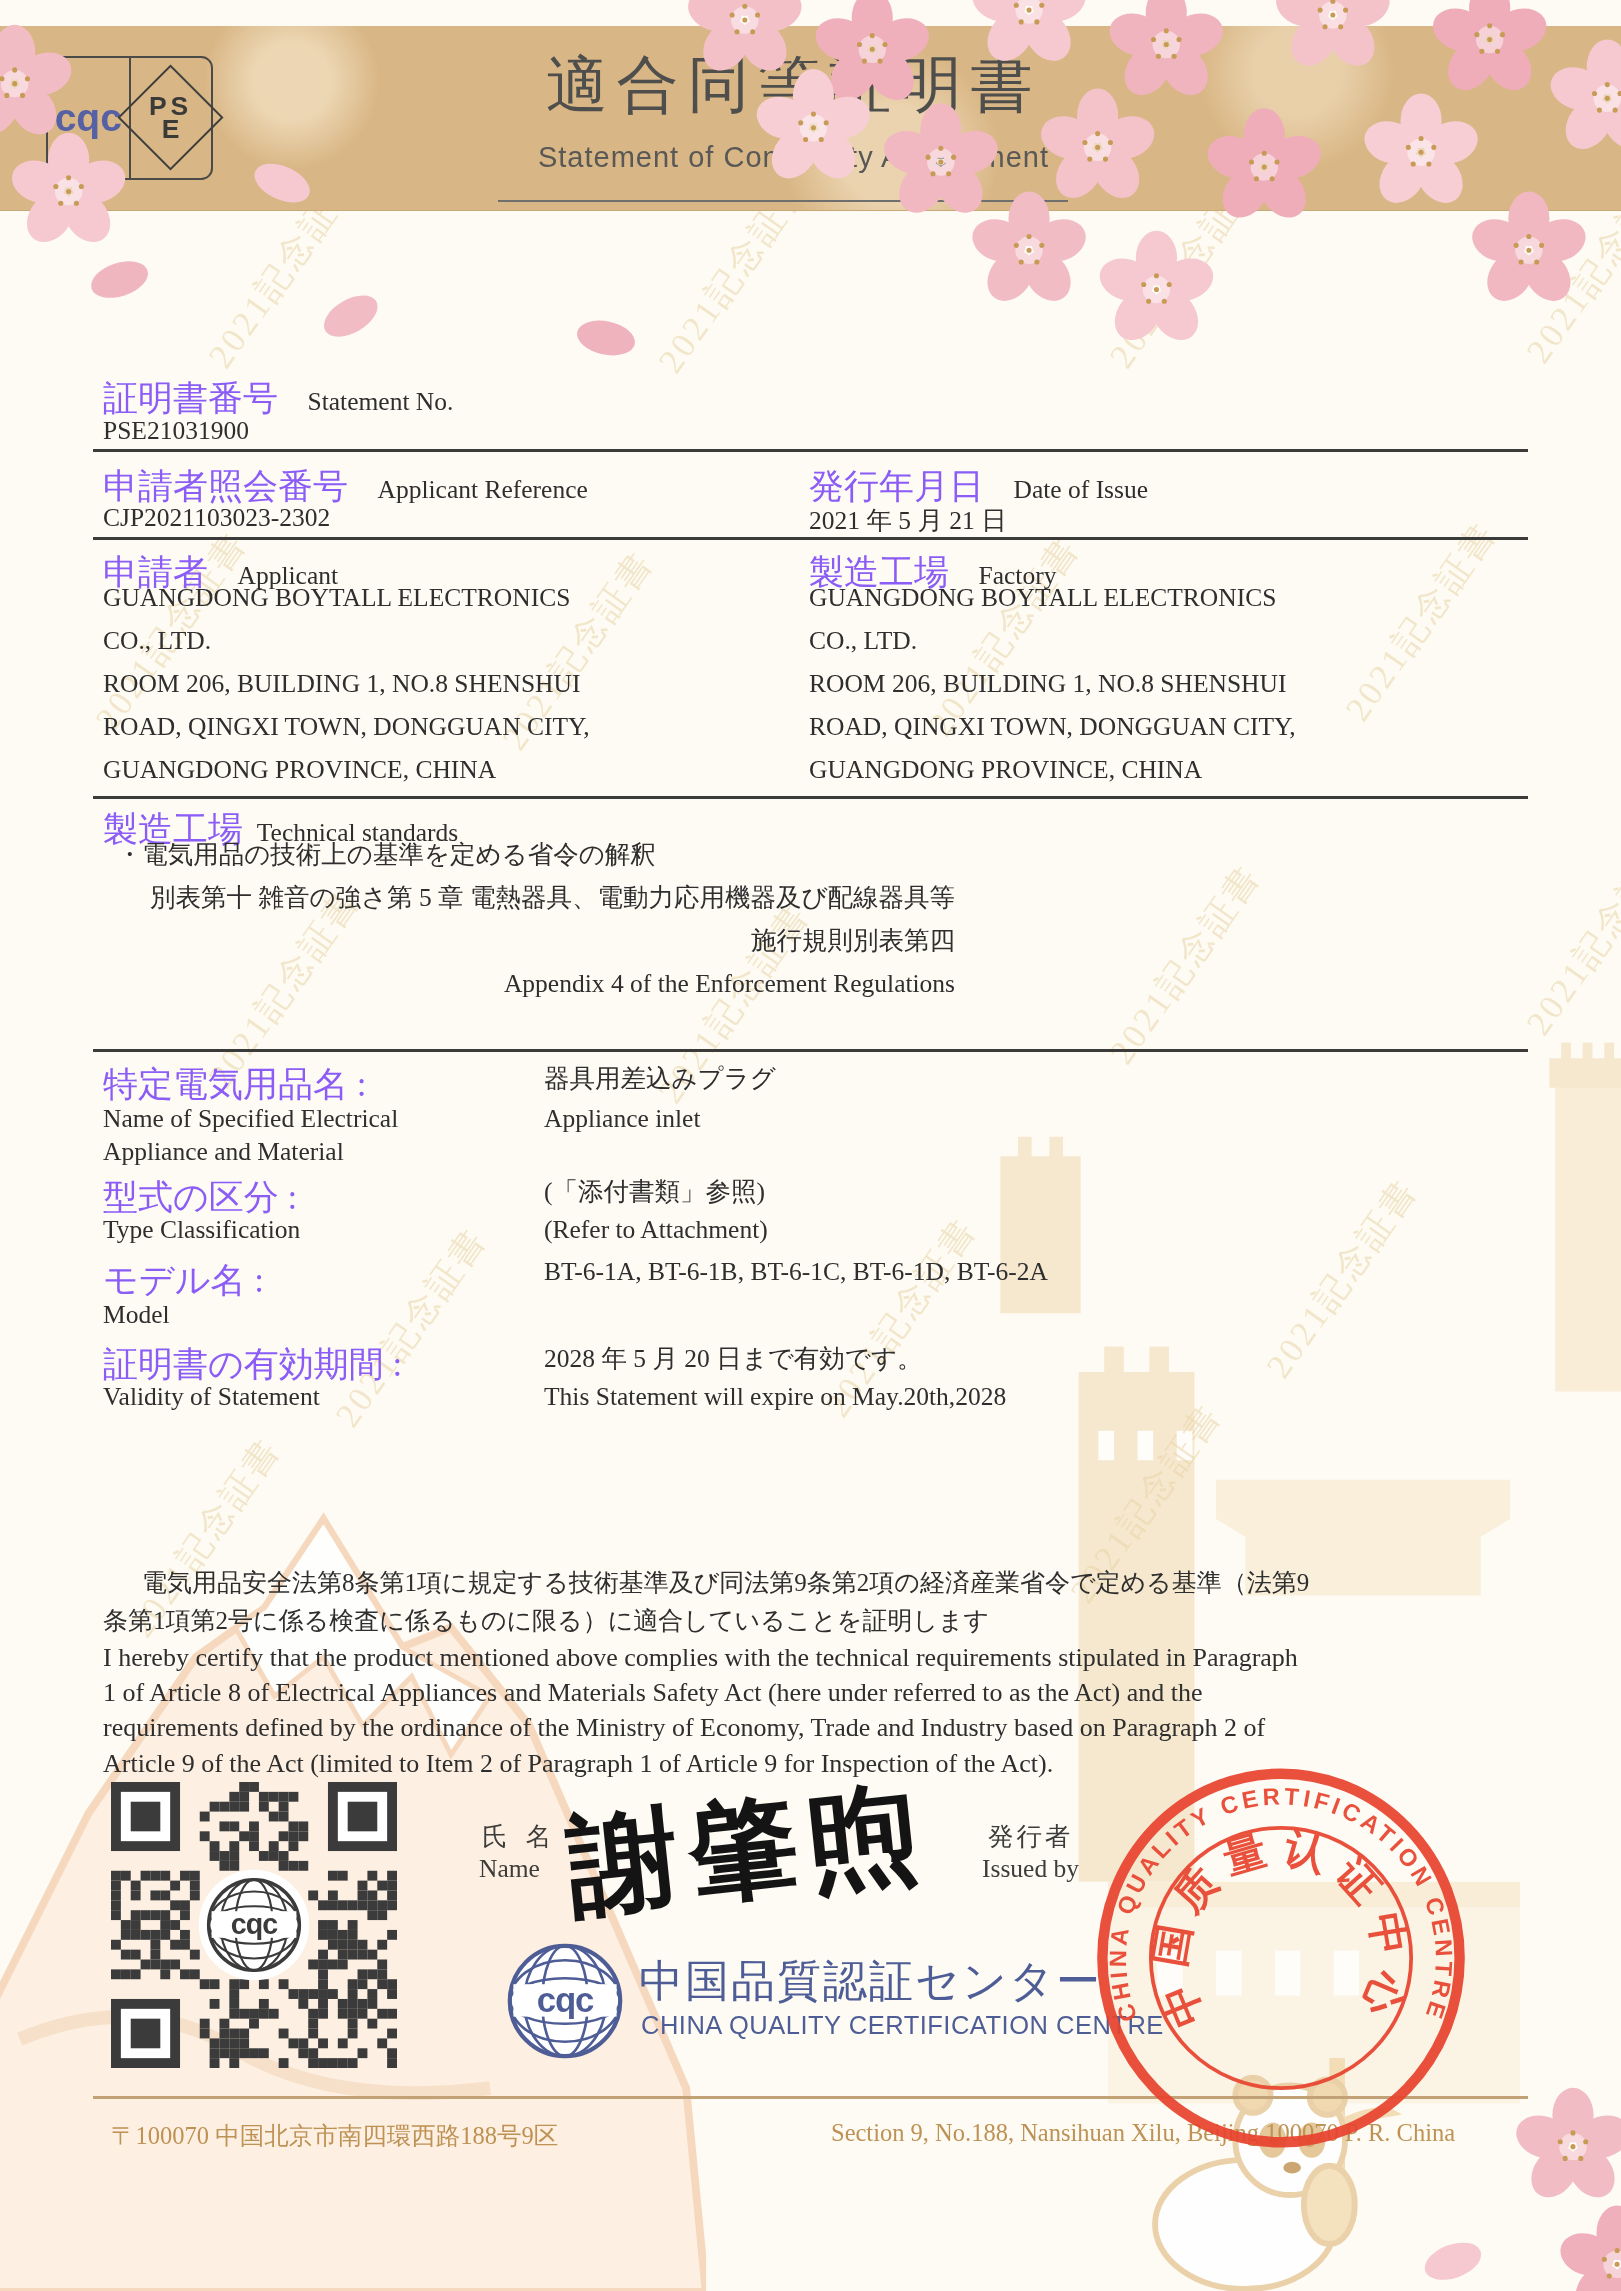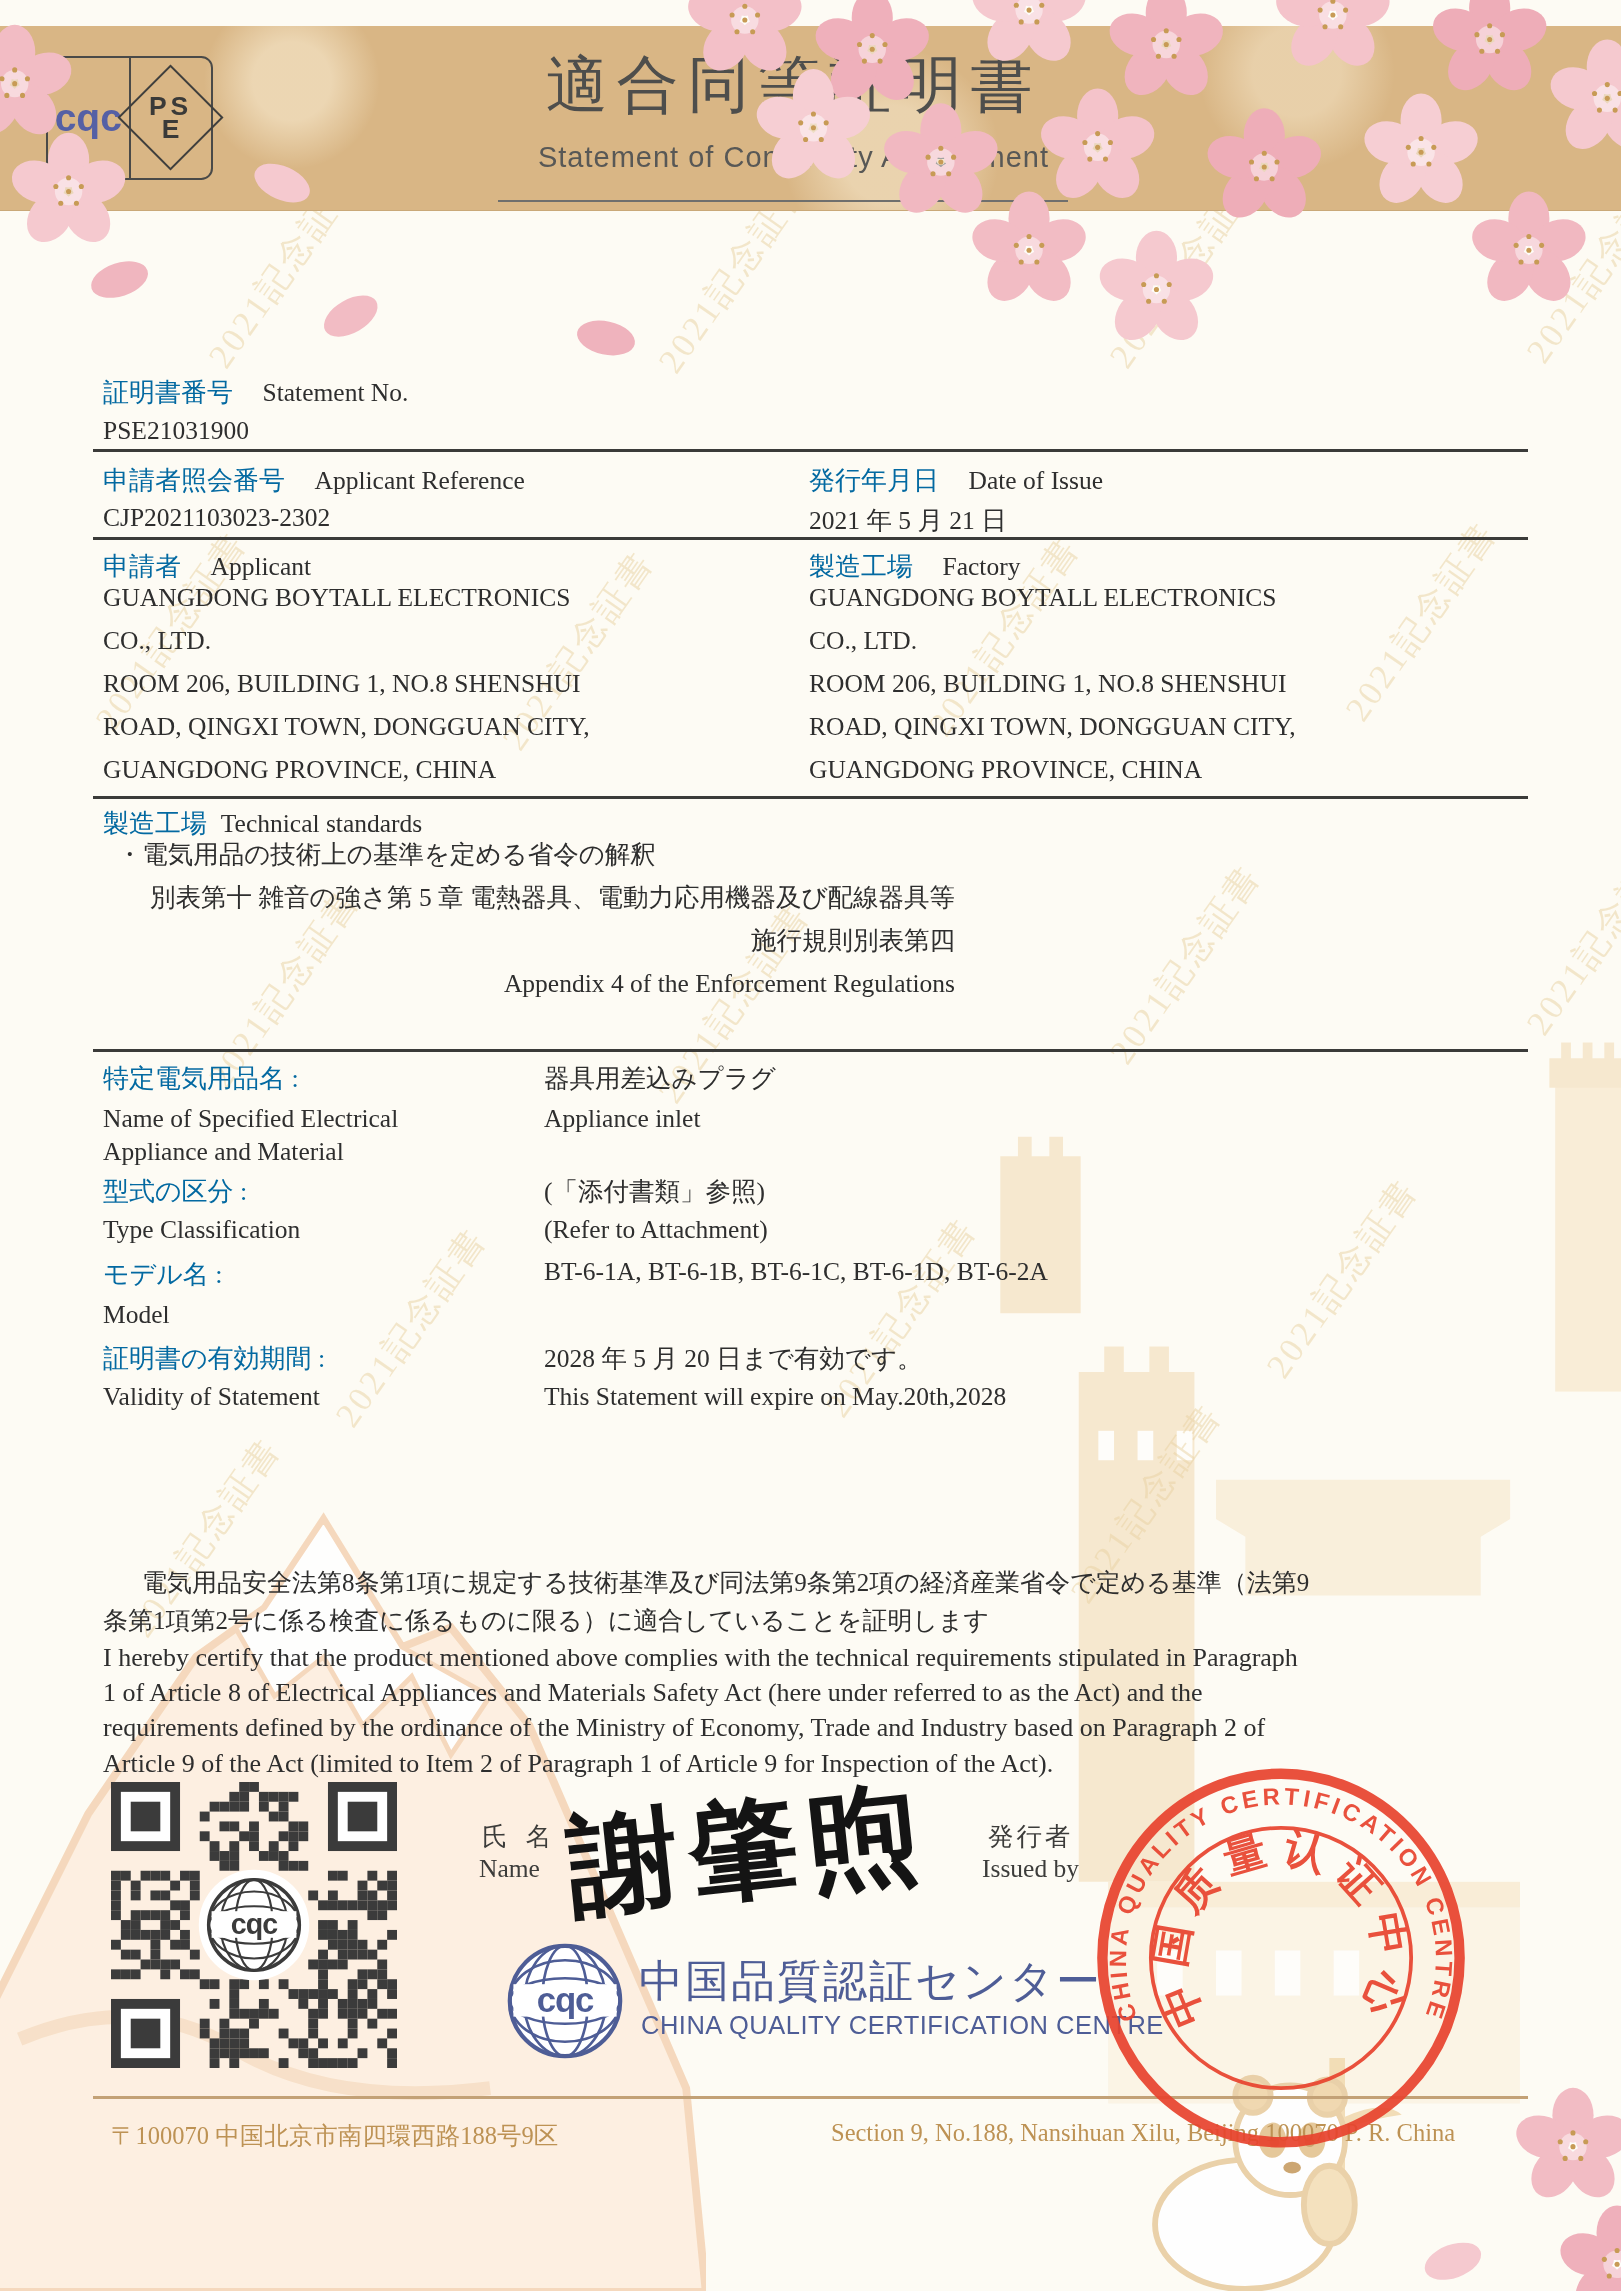--- a/index.html
+++ b/index.html
@@ -28,21 +28,21 @@
   .diamond-inner{transform:rotate(-45deg);text-align:center;line-height:.85;color:#3a3a38;
     font-family:"Liberation Sans",sans-serif;font-weight:bold;font-size:26.5px;}
   .title-wrap{position:absolute;left:431px;top:17.6px;width:725px;text-align:center;}
   .title-ja{margin:0;font-size:62px;font-weight:normal;color:#4e4e4c;letter-spacing:8.8px;font-family:"Liberation Serif",serif;}
   .title-en{margin-top:13.7px;font-size:29px;color:#585856;font-family:"Liberation Sans",sans-serif;letter-spacing:1px;}
   .title-underline{position:absolute;left:498px;top:200px;width:570px;height:2px;background:#6f6f6d;z-index:1;}
   
   .rule{position:absolute;left:93px;width:1435px;height:2.5px;background:#3b3b39;z-index:2;}
   .rule-footer{position:absolute;left:93px;width:1435px;height:2.9px;background:#c3a176;z-index:2;}
   
-  .lbl-ja{font-size:26px;color:#0369a1;}
+  .lbl-ja{font-size:35px;color:#8b5cf6;}
   .lbl-en{font-size:25.5px;color:#2e2e2e;margin-left:25.5px;}
   .val{font-size:25.5px;color:#2e2e2e;}
   .addr p, .tech p{margin:0;line-height:43px;font-size:25.5px;color:#2e2e2e;white-space:nowrap;}
   .tech p.ind1{padding-left:13.7px;}
   .tech p.ind2{padding-left:47px;}
   .tech p.ind3{padding-left:57px;text-align:right;}
   .tech p.ind4{padding-left:23.5px;text-align:right;}
   .cert-ja{font-size:25px;}
   .cert-en{font-size:26px;}
   

